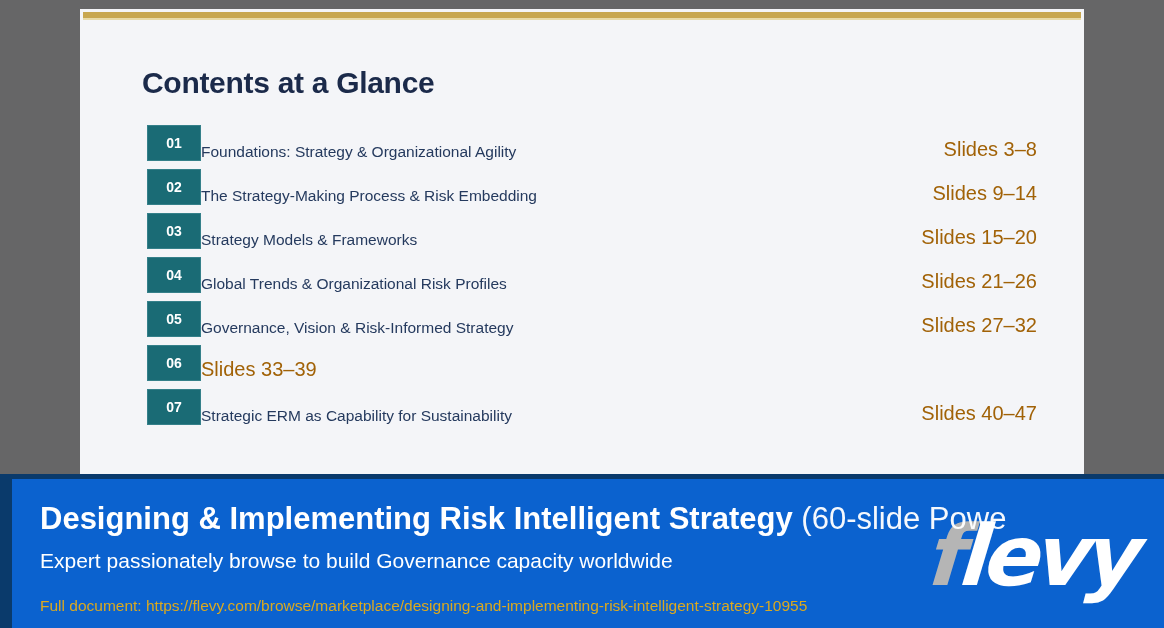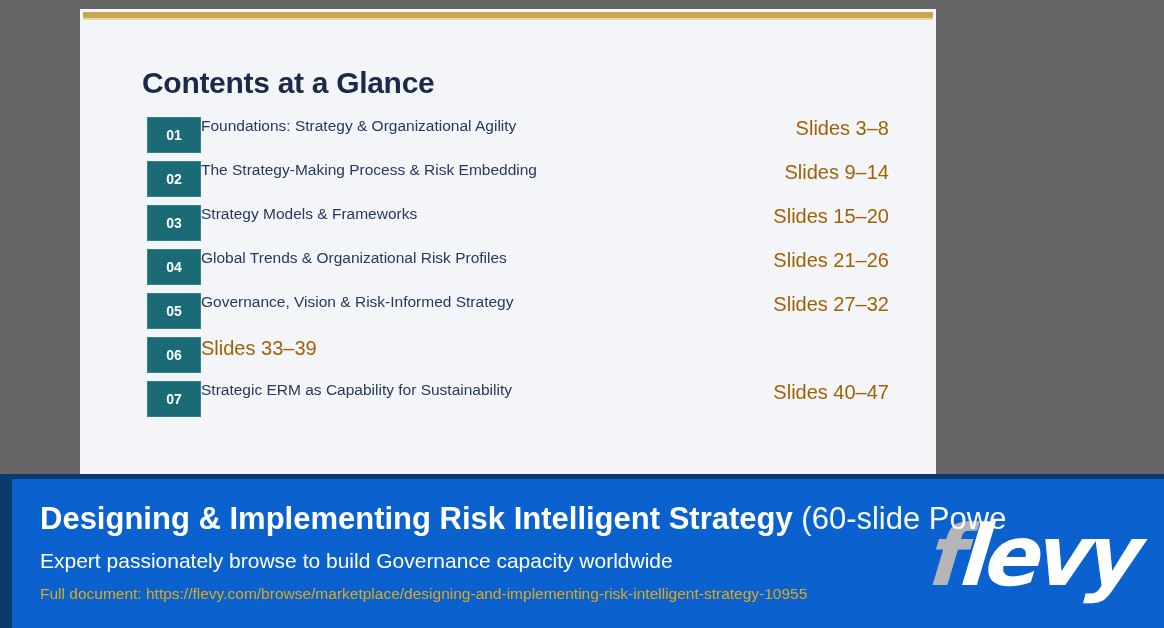--- a/index.html
+++ b/index.html
@@ -7,21 +7,21 @@
   body {
     background: #666667;
     font-family: "Liberation Sans", sans-serif;
     position: relative;
   }
 
   
   .slide {
     position: absolute;
     left: 80px; top: 9px;
-    width: 856px; height: 466px;
+    width: 1004px; height: 466px;
     background: #f4f5f8;
     overflow: hidden;
   }
   .gold-bar {
     position: absolute;
     left: 3px; right: 3px; top: 3px;
     height: 8px;
     background: #c8a750;
     border-bottom: 2px solid #e8daa8;
   }
@@ -32,21 +32,21 @@
     font-weight: bold;
     letter-spacing: -0.3px;
     color: #1b2a4a;
   }
   .toc {
     position: absolute;
     left: 51px; right: 47px; top: 108px;
   }
   .toc-row {
     display: flex;
-    align-items: flex-start;
+    align-items: flex-end;
     height: 44px;
     padding-left: 16px;
   }
   .toc-num {
     width: 54px; height: 36px;
     flex: 0 0 54px;
     background: #1a6b75;
     border: 1px solid #35808a;
     color: #ffffff;
     font-size: 14px;
@@ -89,21 +89,21 @@
   }
   .banner-title .bold { font-weight: bold; }
   .banner-title .regular { font-weight: normal; opacity: 0.96; }
   .banner-subtitle {
     margin-top: 12px;
     font-size: 21px;
     font-weight: normal;
     color: #ffffff;
   }
   .banner-link {
-    margin-top: 12px;
+    margin-top: 24px;
     font-size: 15.5px;
     color: #dba91f;
     text-decoration: none;
     display: inline-block;
   }
   .flevy-logo {
     position: absolute;
     z-index: 1;
     right: 26px; top: 40px;
     font-family: "DejaVu Sans", sans-serif;

